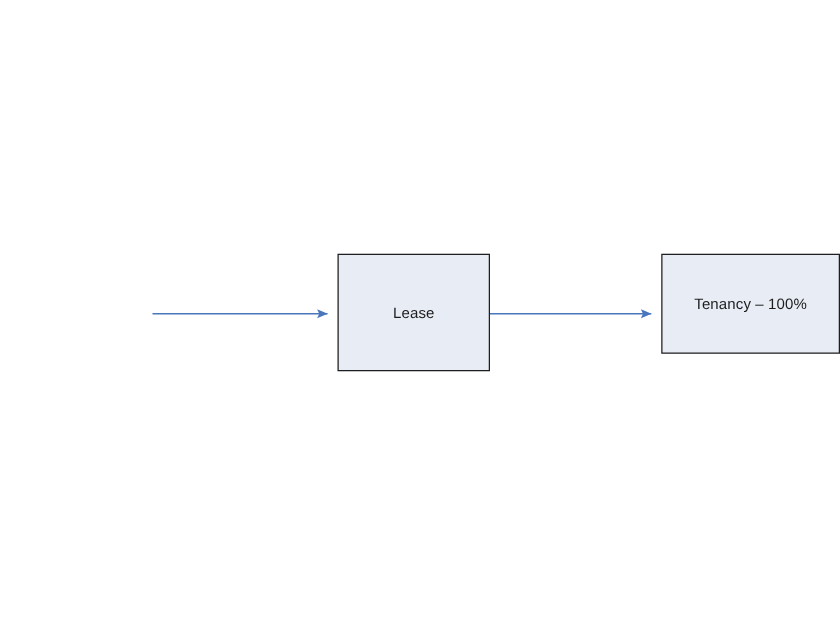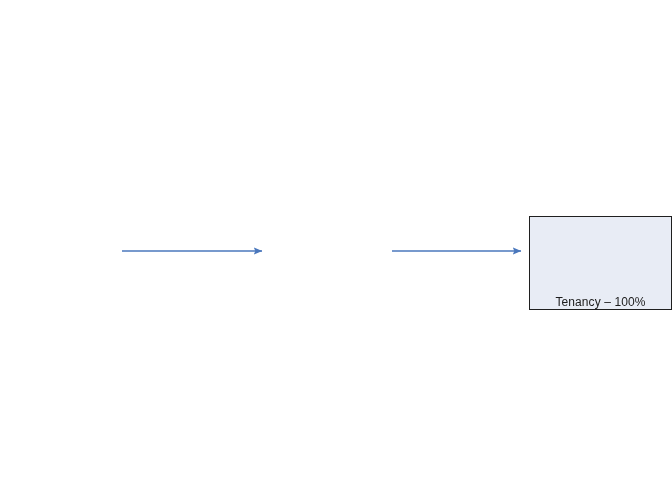--- a/index.html
+++ b/index.html
@@ -52,42 +52,44 @@
     height: 94px;
   }
   #node-lease {
     left: 270px;
     top: 203px;
     width: 122px;
     height: 94px;
   }
   #node-tenancy {
     left: 529px;
-    top: 216px;
+    top: 203px;
     width: 143px;
-    height: 94px;
-    align-items: flex-end;
+    height: 80px;
   }
 </style>
 </head>
 <body>
 
 <div id="canvas">
 
   <svg id="diagram-svg" viewBox="0 0 672 501" xmlns="http://www.w3.org/2000/svg">
     <defs>
       <marker id="arrowhead" markerWidth="7" markerHeight="7" refX="6.4" refY="3" orient="auto" markerUnits="strokeWidth">
         <path d="M0,0.25 L6.6,3 L0,5.75 L1.3,3 Z" fill="#4a77bc"></path>
       </marker>
     </defs>
 
     <line x1="122" y1="251" x2="262" y2="251" stroke="#4a77bc" stroke-width="1.3" marker-end="url(#arrowhead)"></line>
 
     <line x1="392" y1="251" x2="521" y2="251" stroke="#4a77bc" stroke-width="1.3" marker-end="url(#arrowhead)"></line>
   </svg>
 
 
+  <div id="node-lease" class="node-box">
+    <span class="node-label">Lease</span>
+  </div>
 
   <div id="node-tenancy" class="node-box">
     <span class="node-label">Tenancy – 100%</span>
   </div>
 
 </div>
 
 </body></html>

